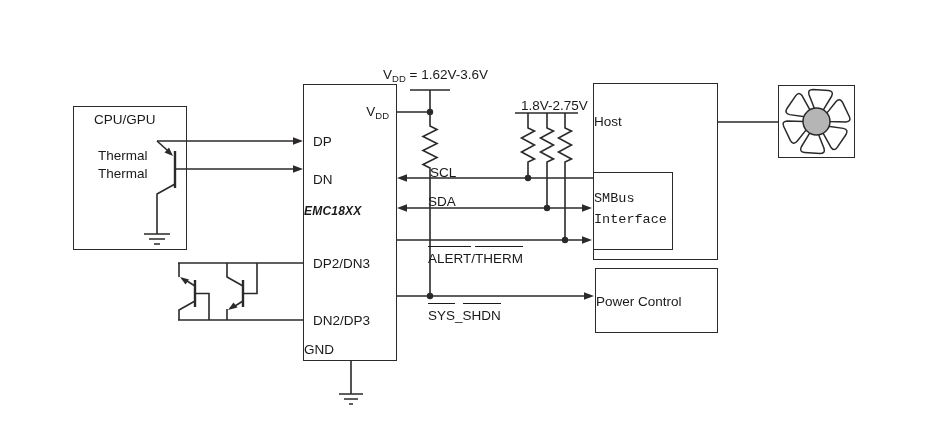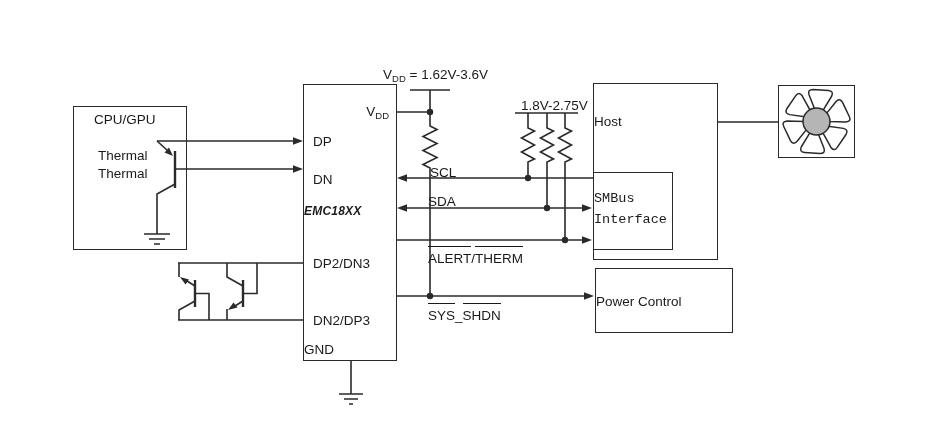--- a/index.html
+++ b/index.html
@@ -50,21 +50,21 @@
     <div class="inlbl ctr" style="left:0;top:31px;width:100%;">Host</div>
   </div>
 
   <div class="box opaque" style="left:593px;top:172px;width:80px;height:78px;">
     <div class="inlbl ctr" style="left:0;top:15px;width:100%;line-height:21px;font-family:Liberation Mono, monospace;">
       <span>SMBus</span><br>
       <span>Interface</span>
     </div>
   </div>
 
-  <div class="box" style="left:595px;top:268px;width:138px;height:65px;">
+  <div class="box" style="left:595px;top:268px;width:123px;height:65px;">
     <div class="inlbl ctr" style="left:0;top:26px;width:100%;">Power Control</div>
   </div>
 
   <div class="box" style="left:778px;top:85px;width:77px;height:73px;"></div>
 
   <svg class="layer" width="928" height="431" viewBox="0 0 928 431">
 
     <g>
       <path class="thick" d="M175,151 V188"></path>
       <path class="wire" d="M157,141 L167,150"></path>

